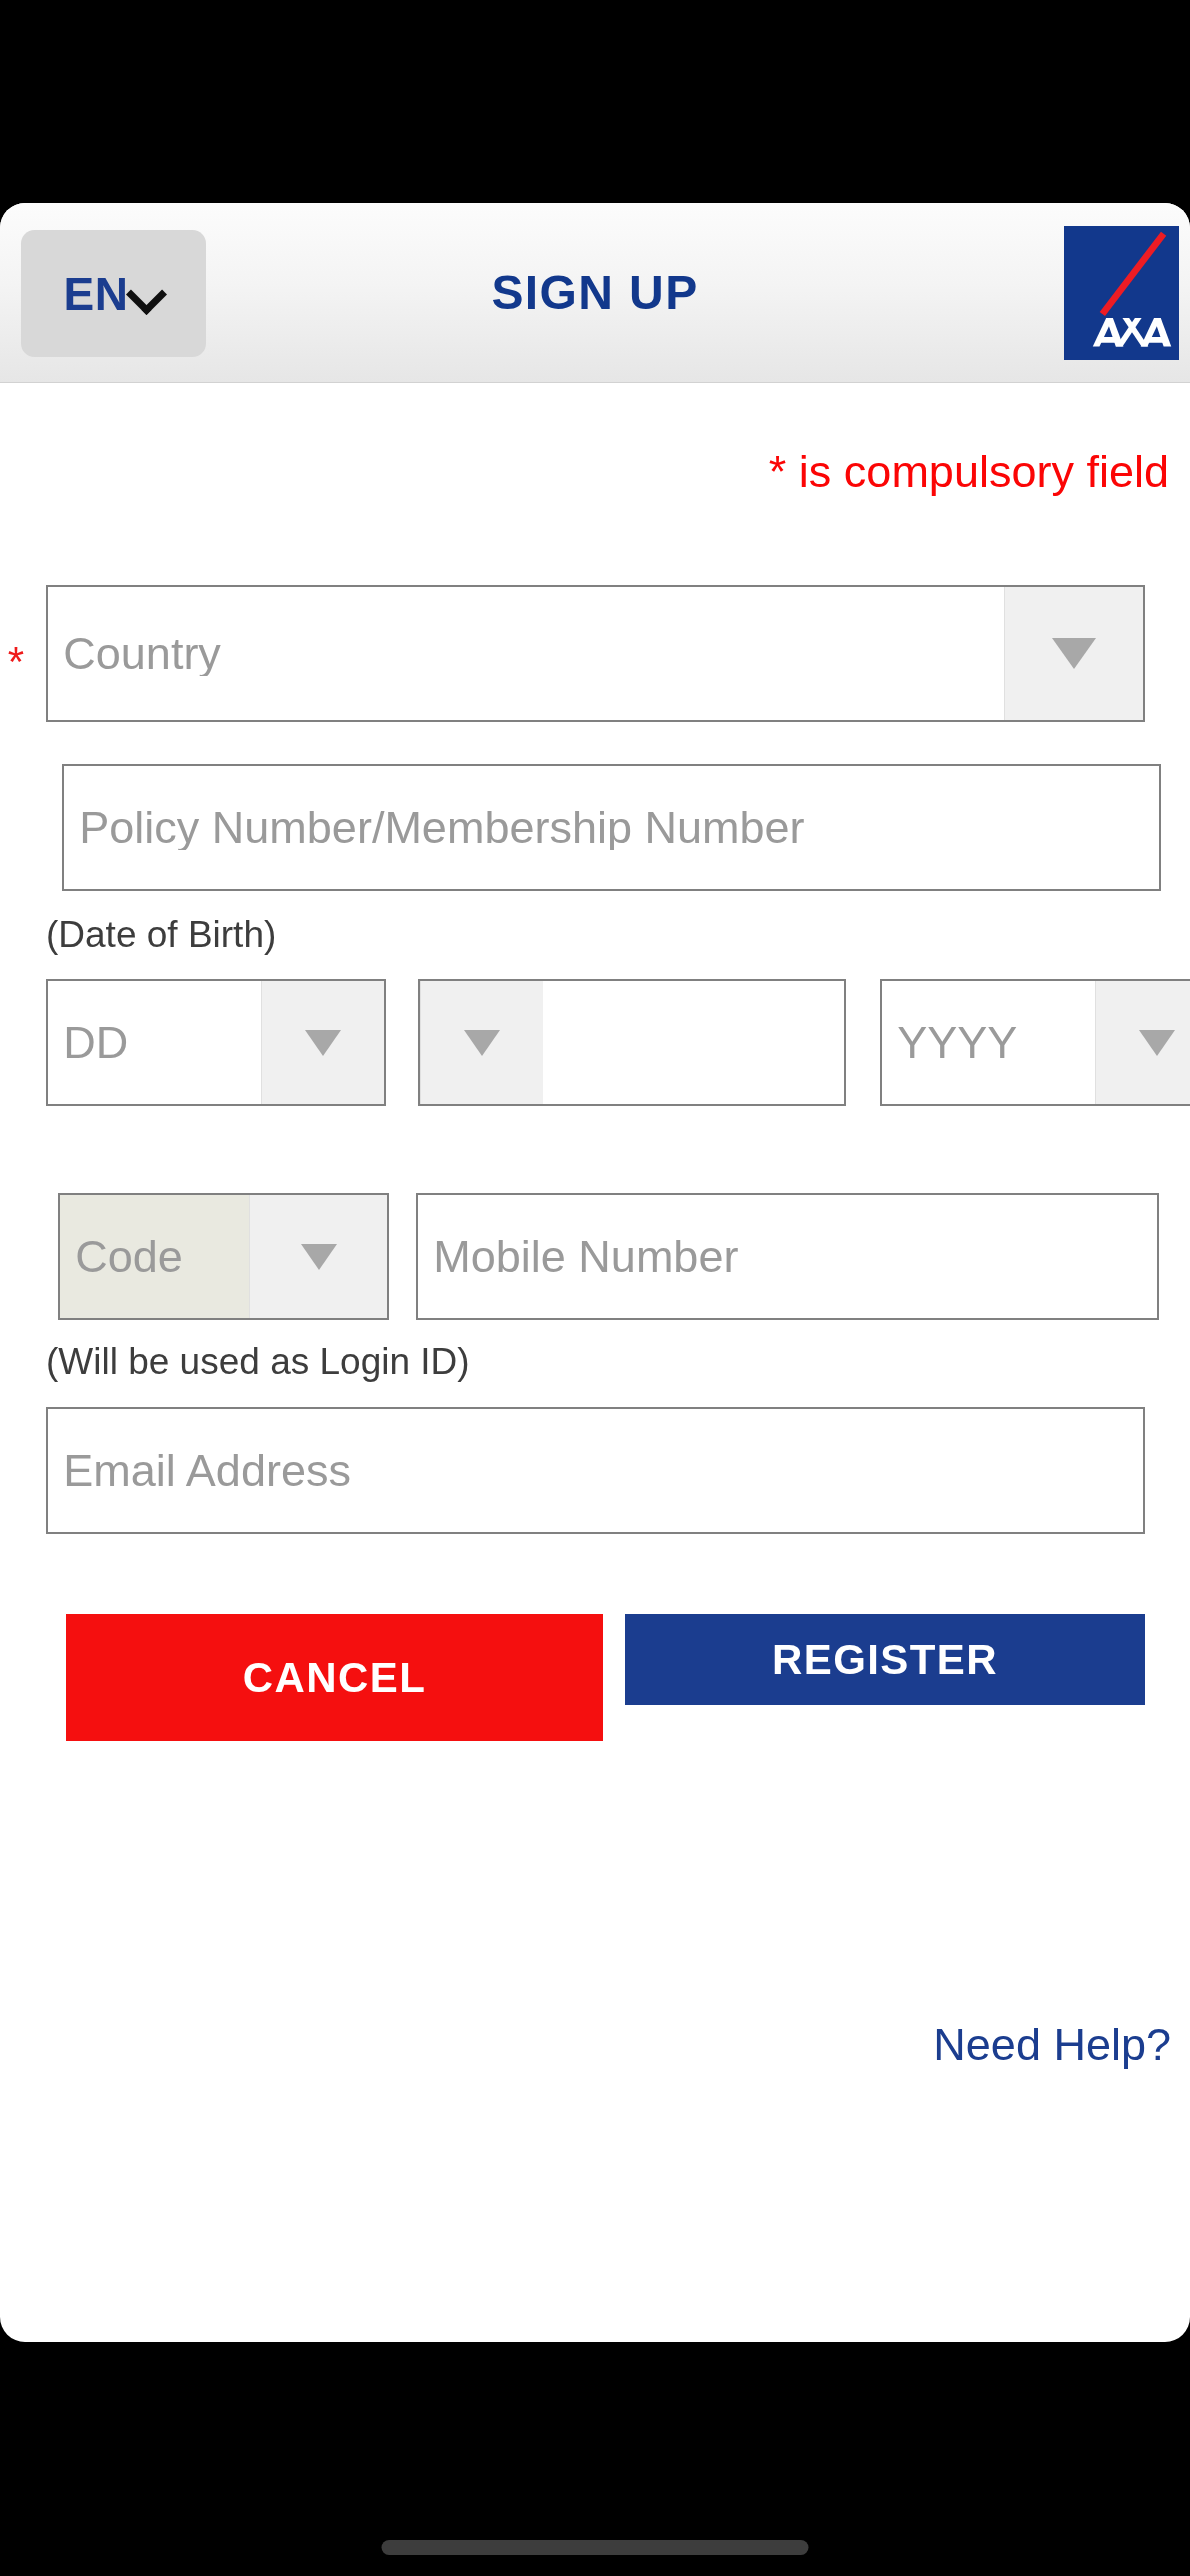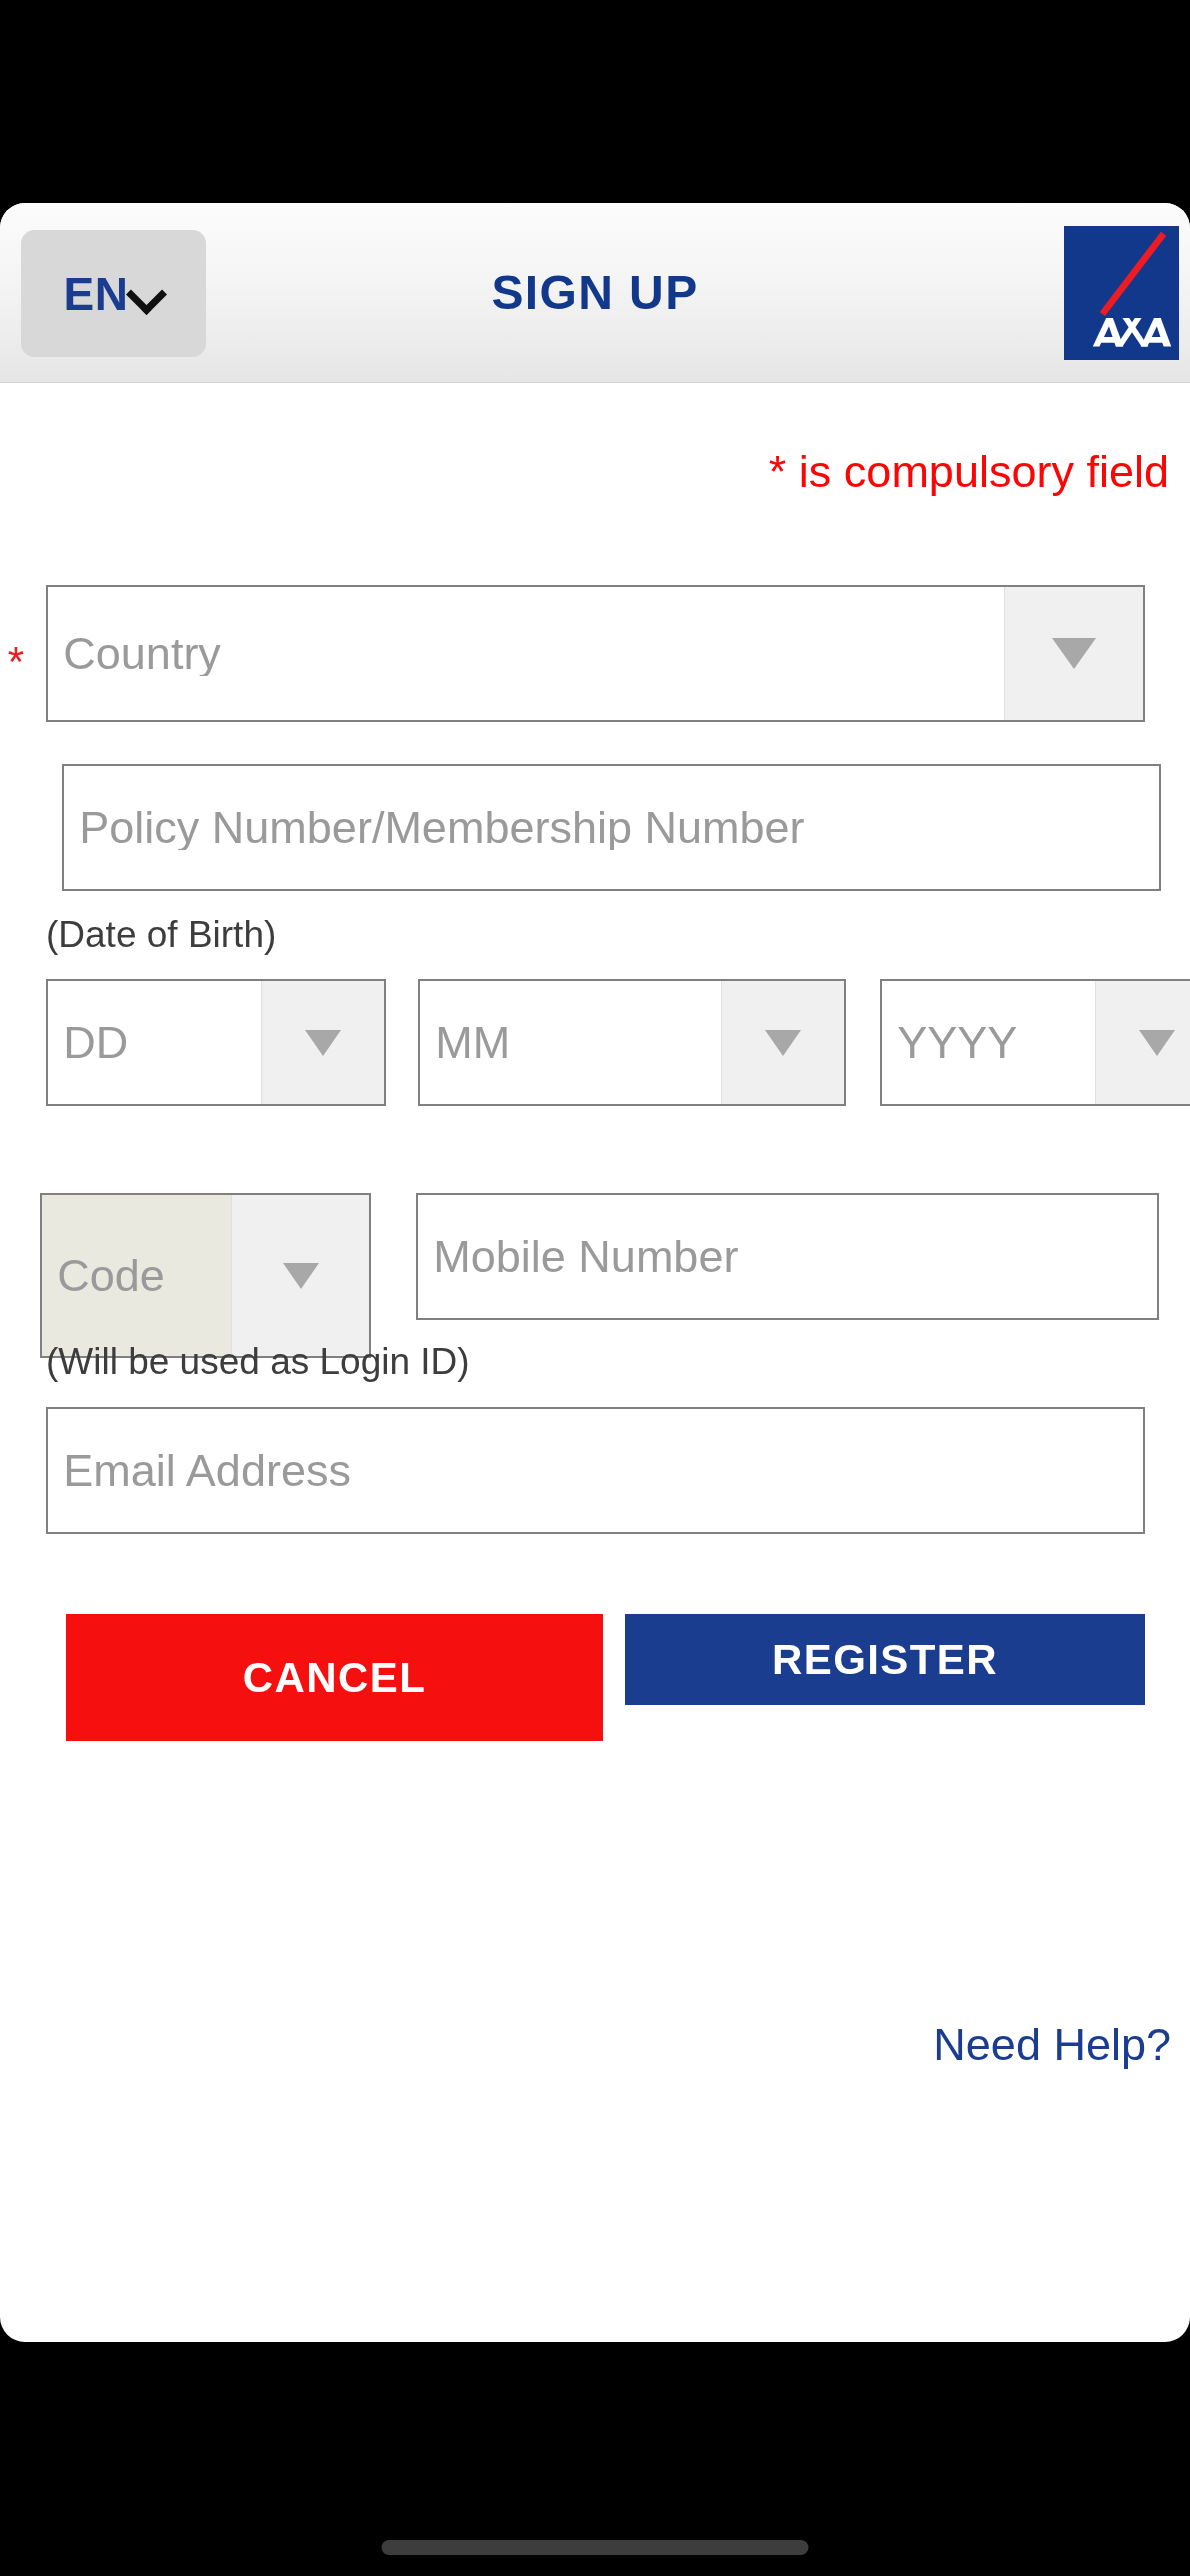--- a/index.html
+++ b/index.html
@@ -281,35 +281,34 @@
       <div class="group-label" style="left:46px; top:533px;">(Date of Birth)</div>
 
       <div class="field-row" style="left:0px; top:596px; width:1190px; height:127px;">
         <div class="input-box" style="position:absolute; left:46px; top:0px; width:340px; height:127px;">
           <div class="input-text">DD</div>
           <div class="select-arrow" style="width:122px;">
             <span class="tri-down small"></span>
           </div>
         </div>
         <div class="input-box" style="position:absolute; left:418px; top:0px; width:428px; height:127px;">
-          <div class="input-text">MM</div>
           <div class="select-arrow" style="width:122px;">
             <span class="tri-down small"></span>
           </div>
         </div>
         <div class="input-box" style="position:absolute; left:880px; top:0px; width:340px; height:127px;">
           <div class="input-text">YYYY</div>
           <div class="select-arrow" style="width:122px;">
             <span class="tri-down small"></span>
           </div>
         </div>
       </div>
 
       <div class="field-row" style="left:0px; top:810px; width:1190px; height:127px;">
-        <div class="input-box" style="position:absolute; left:40px; top:0px; width:331px; height:165px;justify-content:flex-end;">
+        <div class="input-box" style="position:absolute; left:58px; top:0px; width:331px; height:127px;justify-content:flex-end;">
           <div class="input-text shaded" style="align-self:stretch; display:flex; align-items:center;">Code</div>
           <div class="select-arrow" style="width:137px;">
             <span class="tri-down small"></span>
           </div>
         </div>
         <div class="input-box" style="position:absolute; left:403px; top:0px; width:743px; height:127px;margin-left:13px;">
           <div class="input-text">Mobile Number</div>
         </div>
       </div>
 

